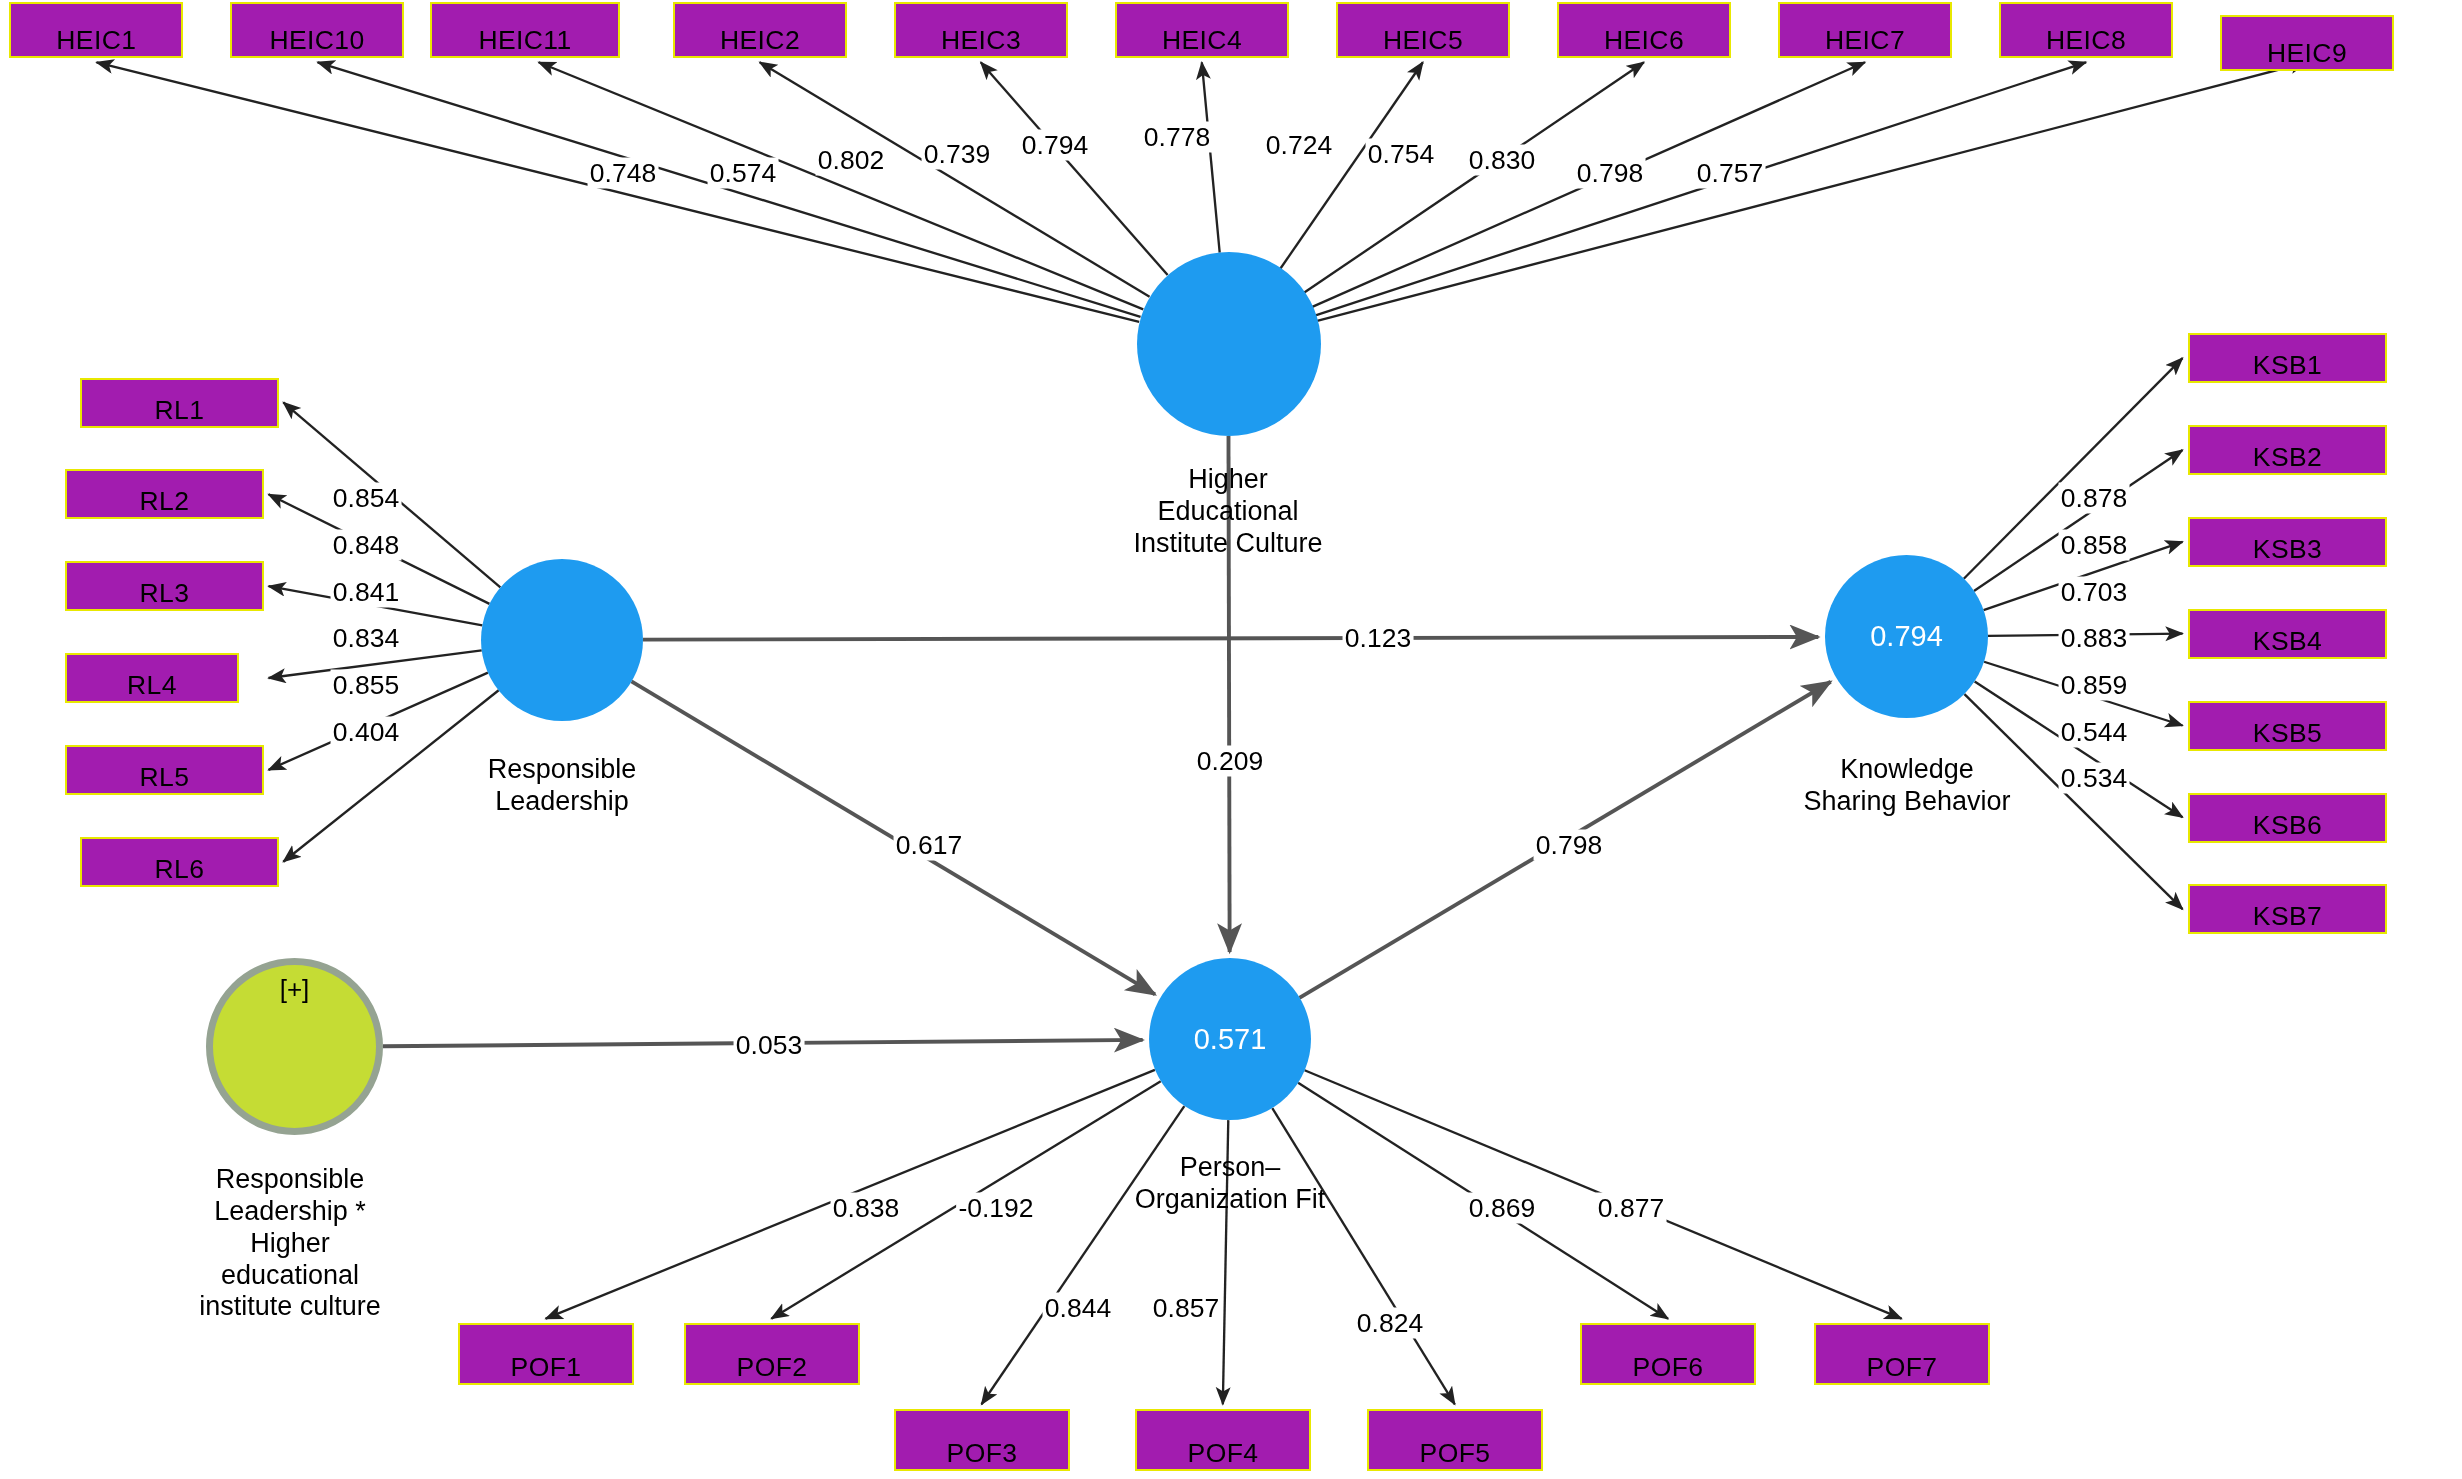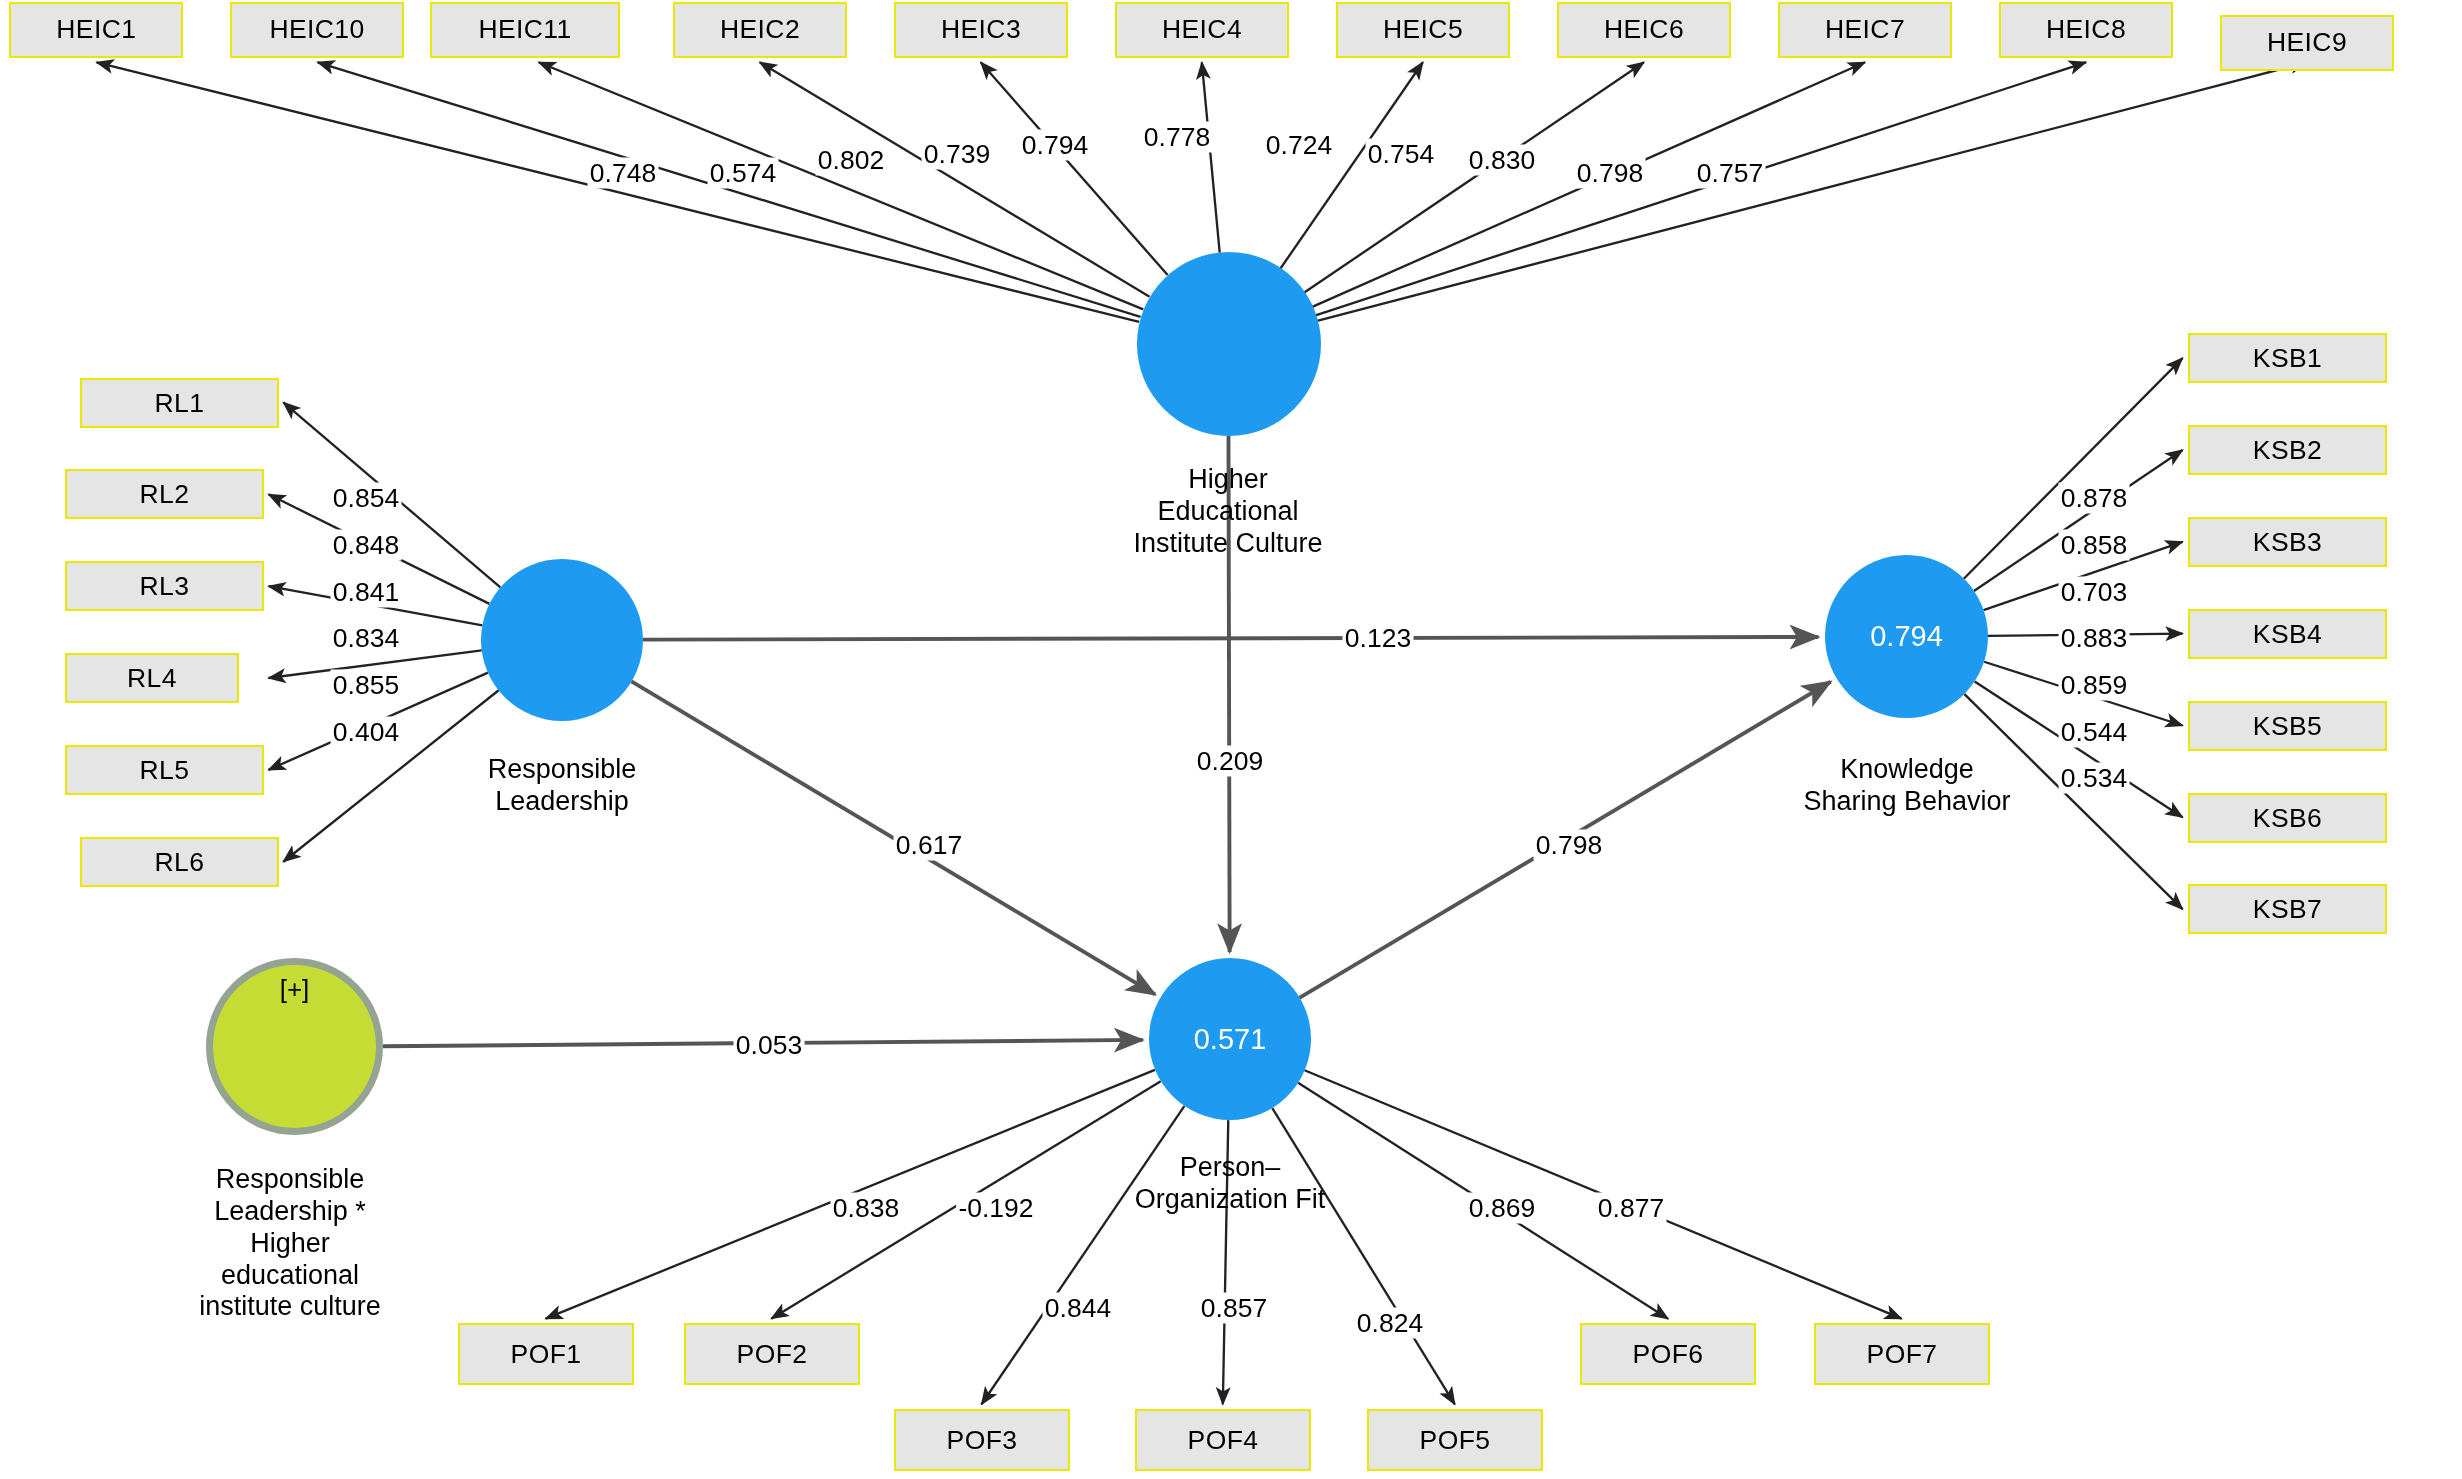--- a/index.html
+++ b/index.html
@@ -3,24 +3,24 @@
 <meta charset="utf-8">
 <title>SEM Path Diagram</title>
 <style>
   html,body{margin:0;padding:0;background:#ffffff;}
   body{font-family:"Liberation Sans",sans-serif;}
   #stage{position:relative;width:2462px;height:1479px;background:#fff;overflow:hidden;}
   svg#wires{position:absolute;left:0;top:0;width:2462px;height:1479px;}
 
   .ind{
     position:absolute;
-    background:#e5e5e5;
+    background:#a21caf;
     border:2.3px solid #E8E800;
     box-sizing:border-box;
-    display:flex;align-items:center;justify-content:center;
+    display:flex;align-items:flex-end;justify-content:center;
     color:#000;
     font-size:26.5px;
     font-family:"Liberation Sans",sans-serif;
     letter-spacing:0.4px;
   }
 
   .lv{
     position:absolute;
     border-radius:50%;
     background:#1E9BF0;
@@ -256,21 +256,21 @@
       <div class="coef" style="left: 2094px; top: 498px; transform: translate(-50%, -50%);">0.878</div>
       <div class="coef" style="left: 2094px; top: 545px; transform: translate(-50%, -50%);">0.858</div>
       <div class="coef" style="left: 2094px; top: 592px; transform: translate(-50%, -50%);">0.703</div>
       <div class="coef" style="left: 2094px; top: 638px; transform: translate(-50%, -50%);">0.883</div>
       <div class="coef" style="left: 2094px; top: 685px; transform: translate(-50%, -50%);">0.859</div>
       <div class="coef" style="left: 2094px; top: 732px; transform: translate(-50%, -50%);">0.544</div>
       <div class="coef" style="left: 2094px; top: 778px; transform: translate(-50%, -50%);">0.534</div>
       <div class="coef" style="left: 866px; top: 1208px; transform: translate(-50%, -50%);">0.838</div>
       <div class="coef" style="left: 996px; top: 1208px; transform: translate(-50%, -50%);">-0.192</div>
       <div class="coef" style="left: 1078px; top: 1308px; transform: translate(-50%, -50%);">0.844</div>
-      <div class="coef" style="left: 1234px; top: 1308px; transform: translate(-50%, -50%);">0.857</div>
+      <div class="coef" style="left: 1186px; top: 1308px; transform: translate(-50%, -50%);">0.857</div>
       <div class="coef" style="left: 1390px; top: 1323px; transform: translate(-50%, -50%);">0.824</div>
       <div class="coef" style="left: 1502px; top: 1208px; transform: translate(-50%, -50%);">0.869</div>
       <div class="coef" style="left: 1631px; top: 1208px; transform: translate(-50%, -50%);">0.877</div>
       <div class="coef" style="left: 1378px; top: 638px; transform: translate(-50%, -50%);">0.123</div>
       <div class="coef" style="left: 1230px; top: 761px; transform: translate(-50%, -50%);">0.209</div>
       <div class="coef" style="left: 914px; top: 845px; transform: translate(-50%, -50%); margin-left: 15px;">0.617</div>
       <div class="coef" style="left: 1569px; top: 845px; transform: translate(-50%, -50%);">0.798</div>
       <div class="coef" style="left: 769px; top: 1045px; transform: translate(-50%, -50%);">0.053</div>
     </div>
 

